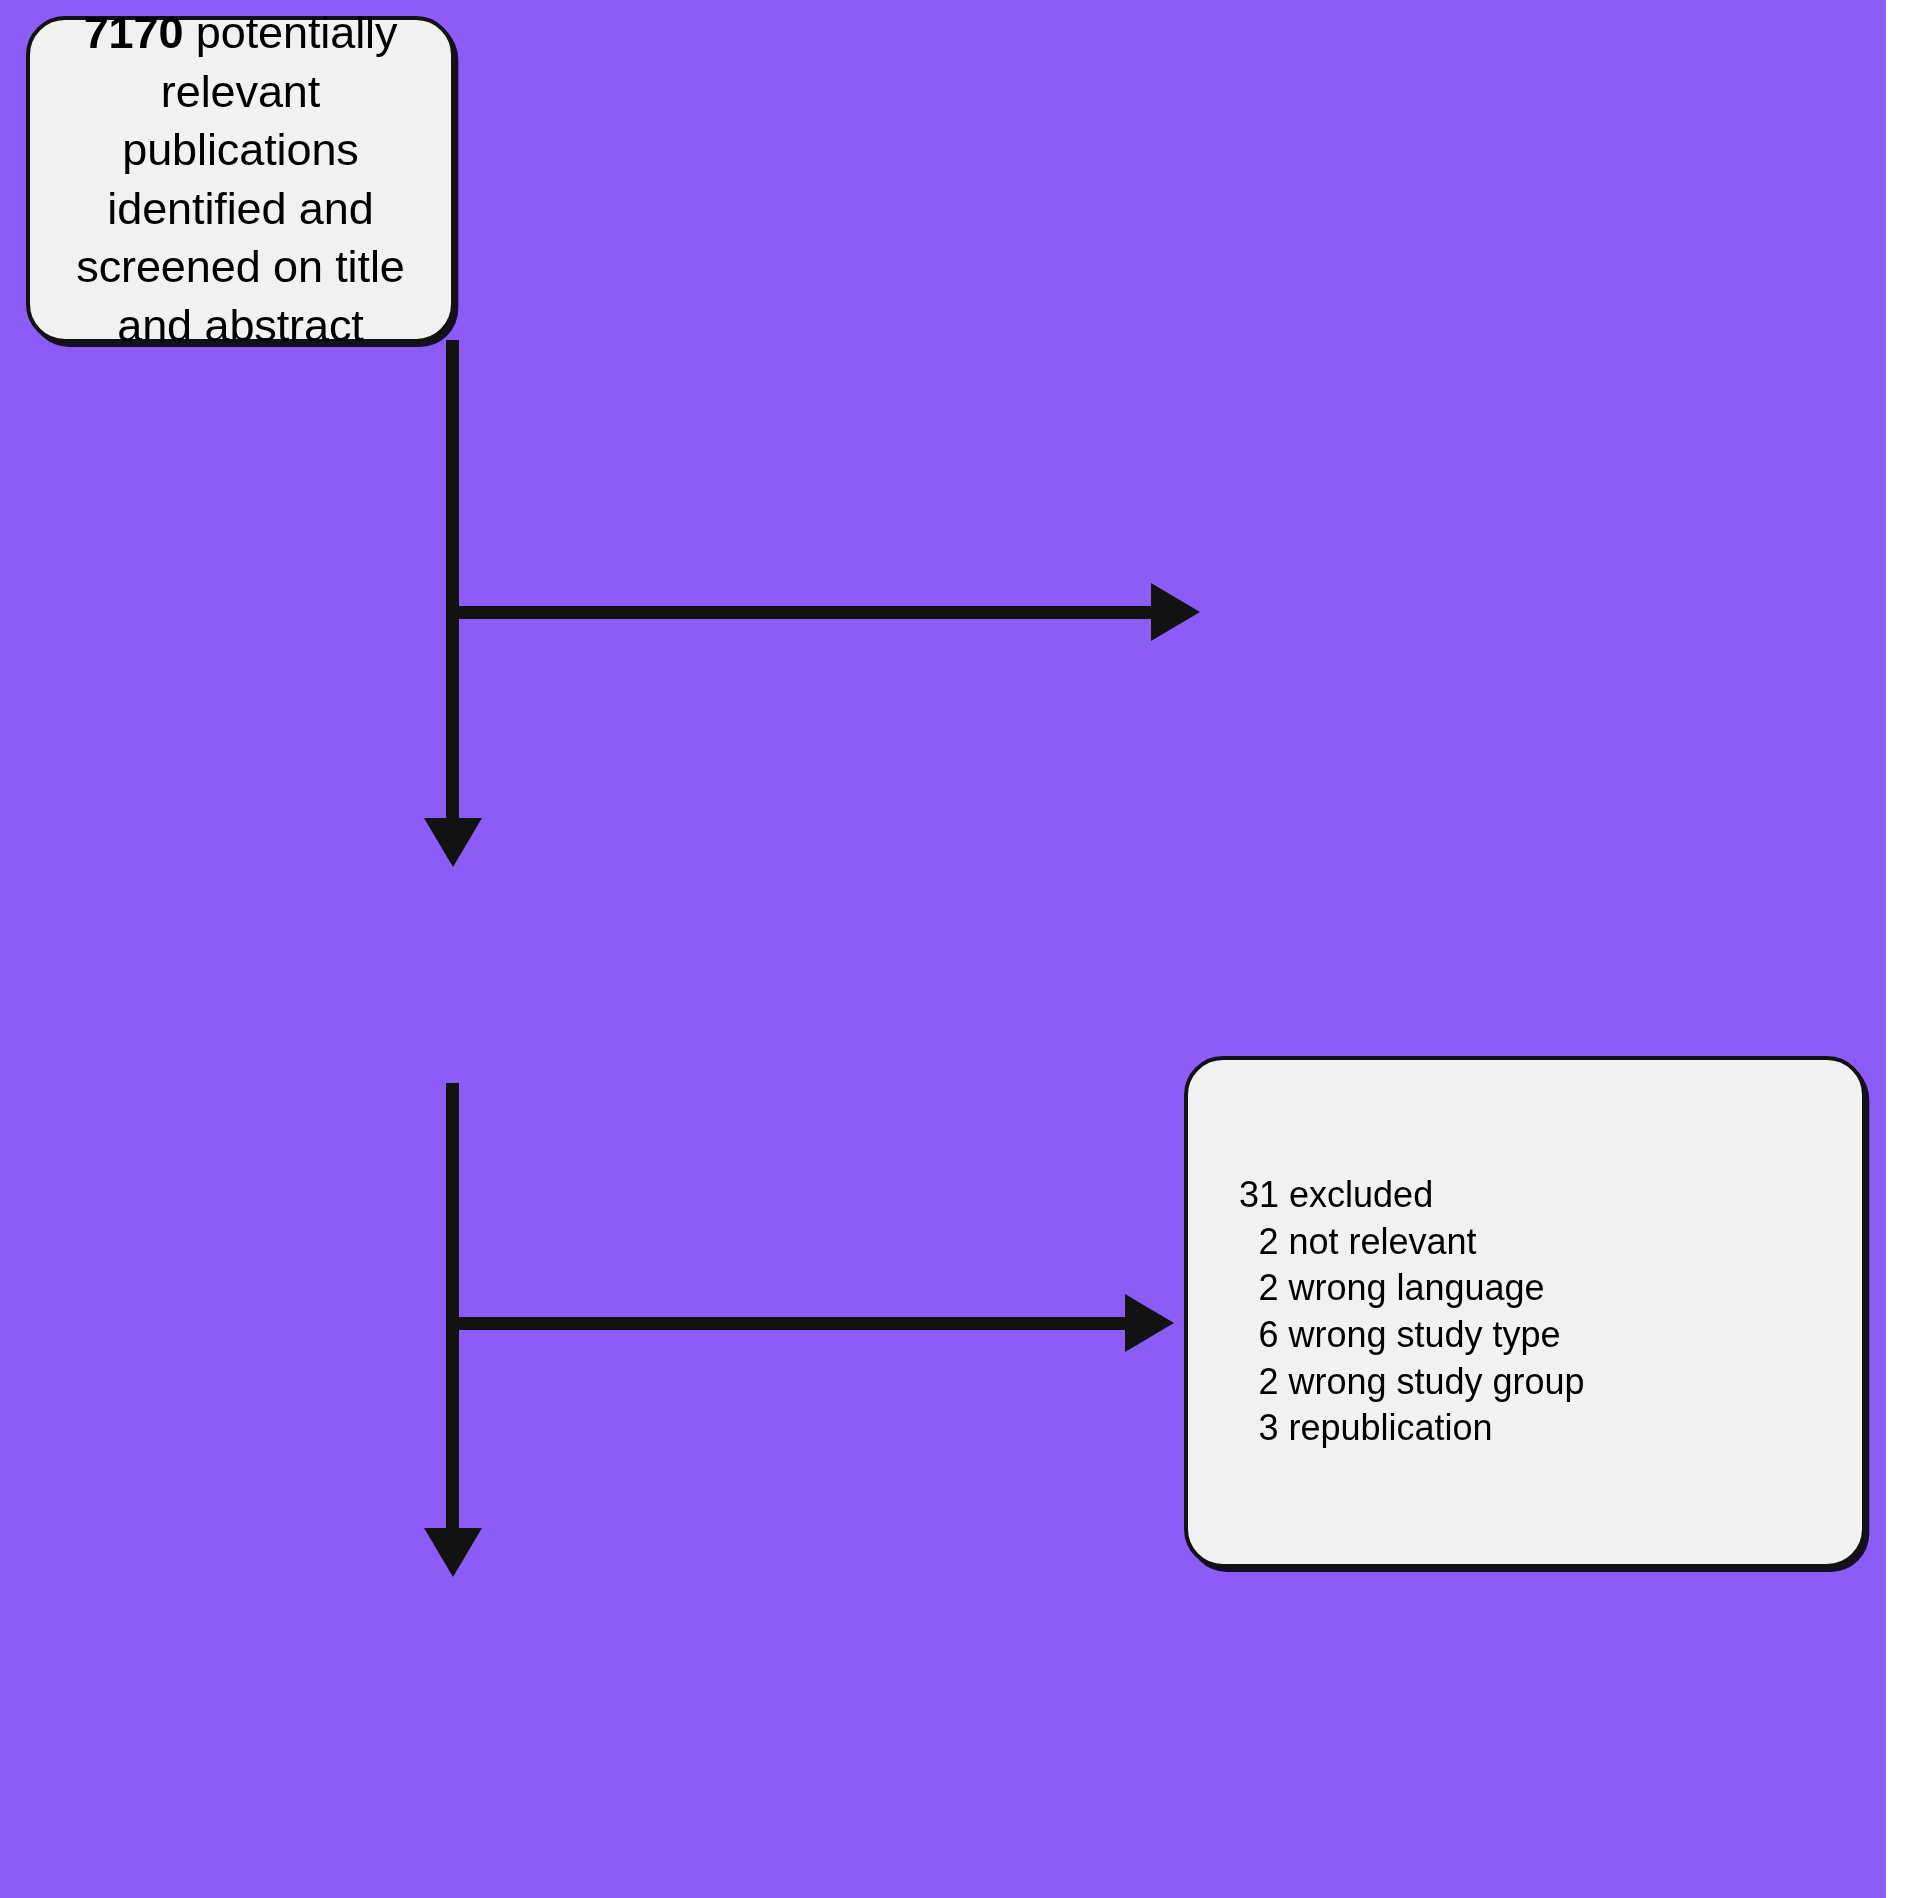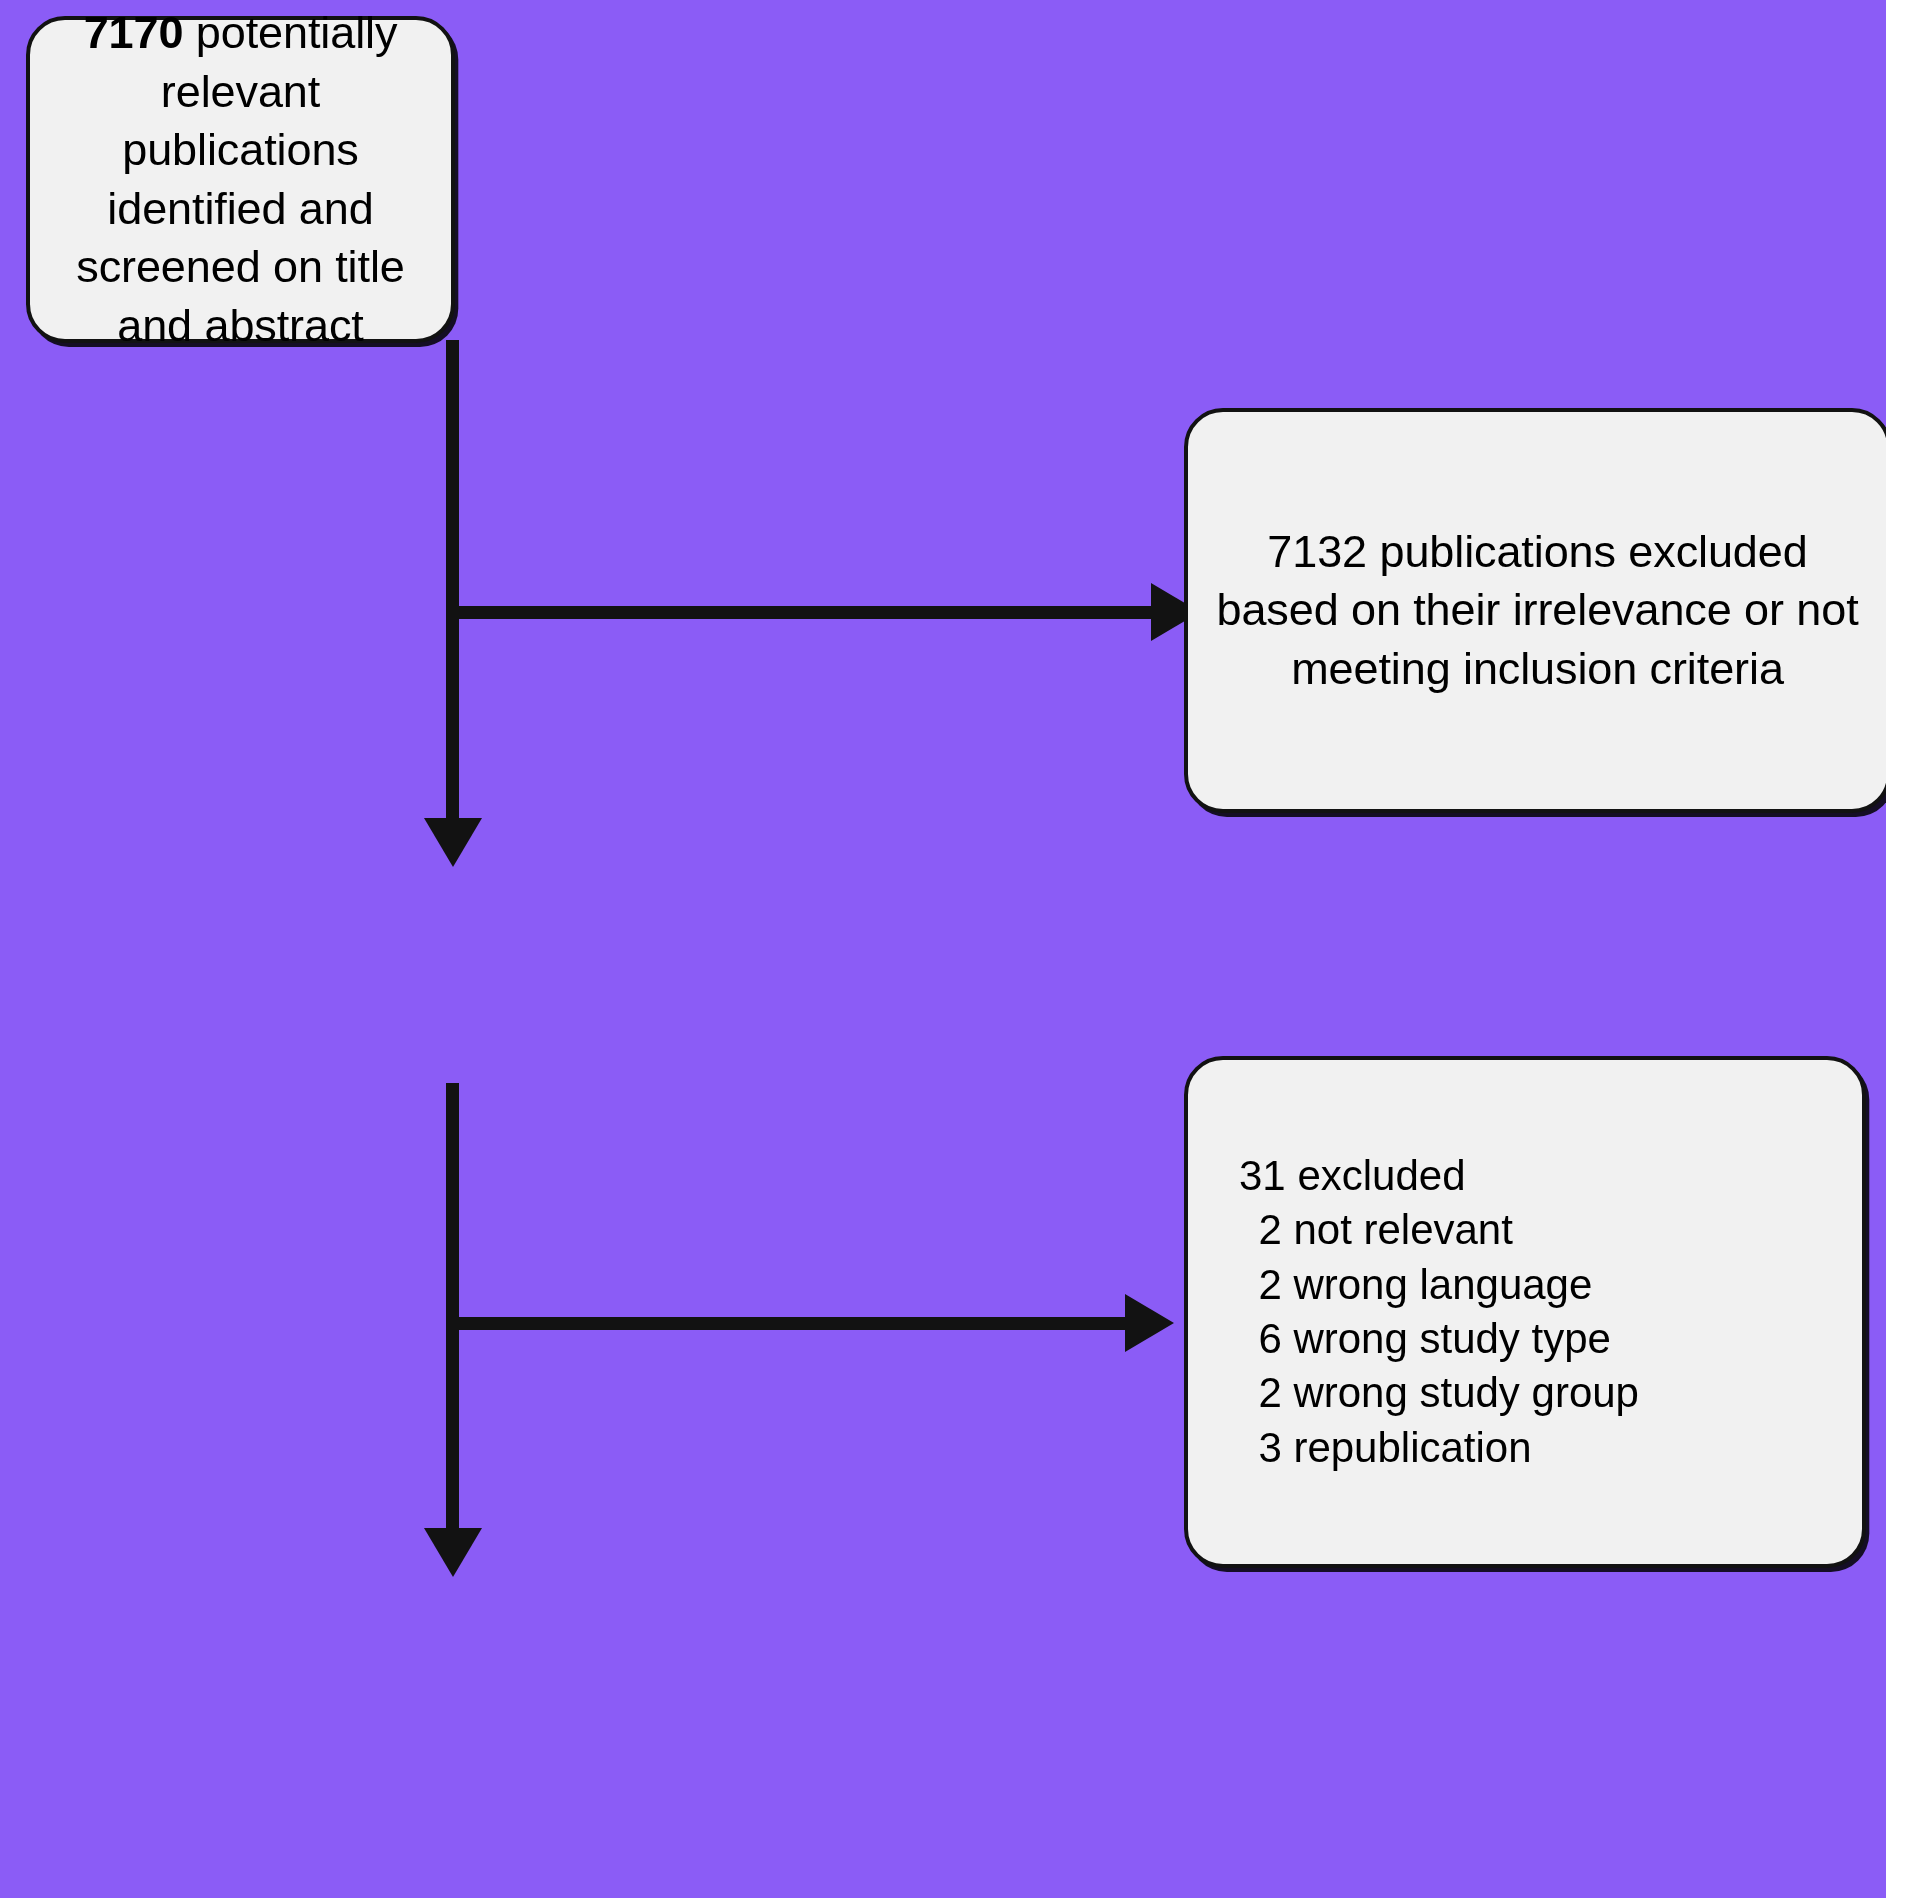--- a/index.html
+++ b/index.html
@@ -65,21 +65,21 @@
   
   #box-included {
     left: 26px; top: 1574px;
     width: 429px; height: 269px;
   }
 
   .excl-list {
     width: 100%;
     padding-left: 51px;
     box-sizing: border-box;
-    font-size: 42px;
+    font-size: 36px;
     line-height: 1.295;
     text-align: left;
   }
   .excl-head { display: block; }
   .excl-item { display: block; padding-left: 19.4px; }
 
   
   .vline {
     position: absolute;
     width: 13px;
@@ -126,23 +126,20 @@
   <div class="flow-box" id="box-identified">
     <div class="box-text"><b>7170</b><span> potentially relevant publications identified and screened on title and abstract</span></div>
   </div>
 
   <div class="vline" id="vline-1"></div>
   <div class="arrow-down" id="arrow-down-1"></div>
 
   <div class="hline" id="hline-1"></div>
   <div class="arrow-right" id="arrow-right-1"></div>
 
-  <div class="flow-box" id="box-excluded-screening">
-    <div class="box-text">7132 publications excluded based on their irrelevance or not meeting inclusion criteria</div>
-  </div>
 
 
   <div class="vline" id="vline-2"></div>
   <div class="arrow-down" id="arrow-down-2"></div>
 
   <div class="hline" id="hline-2"></div>
   <div class="arrow-right" id="arrow-right-2"></div>
 
   <div class="flow-box" id="box-excluded-fulltext">
     <div class="excl-list">

